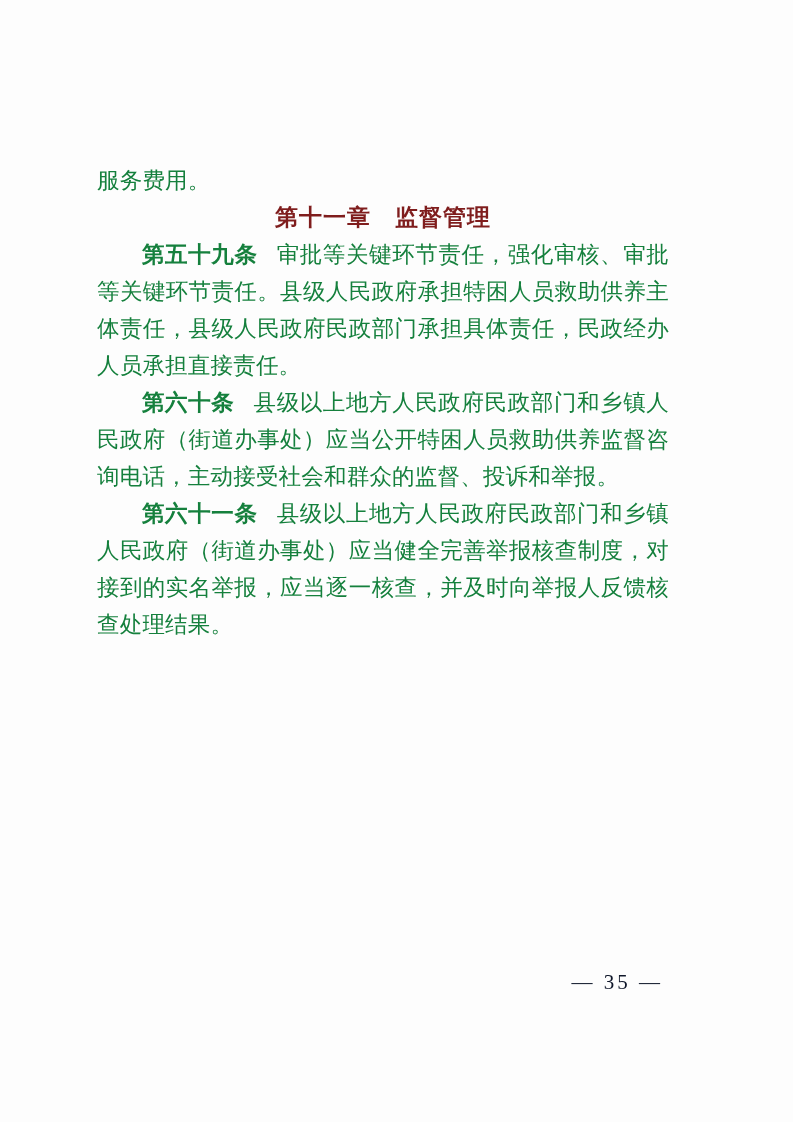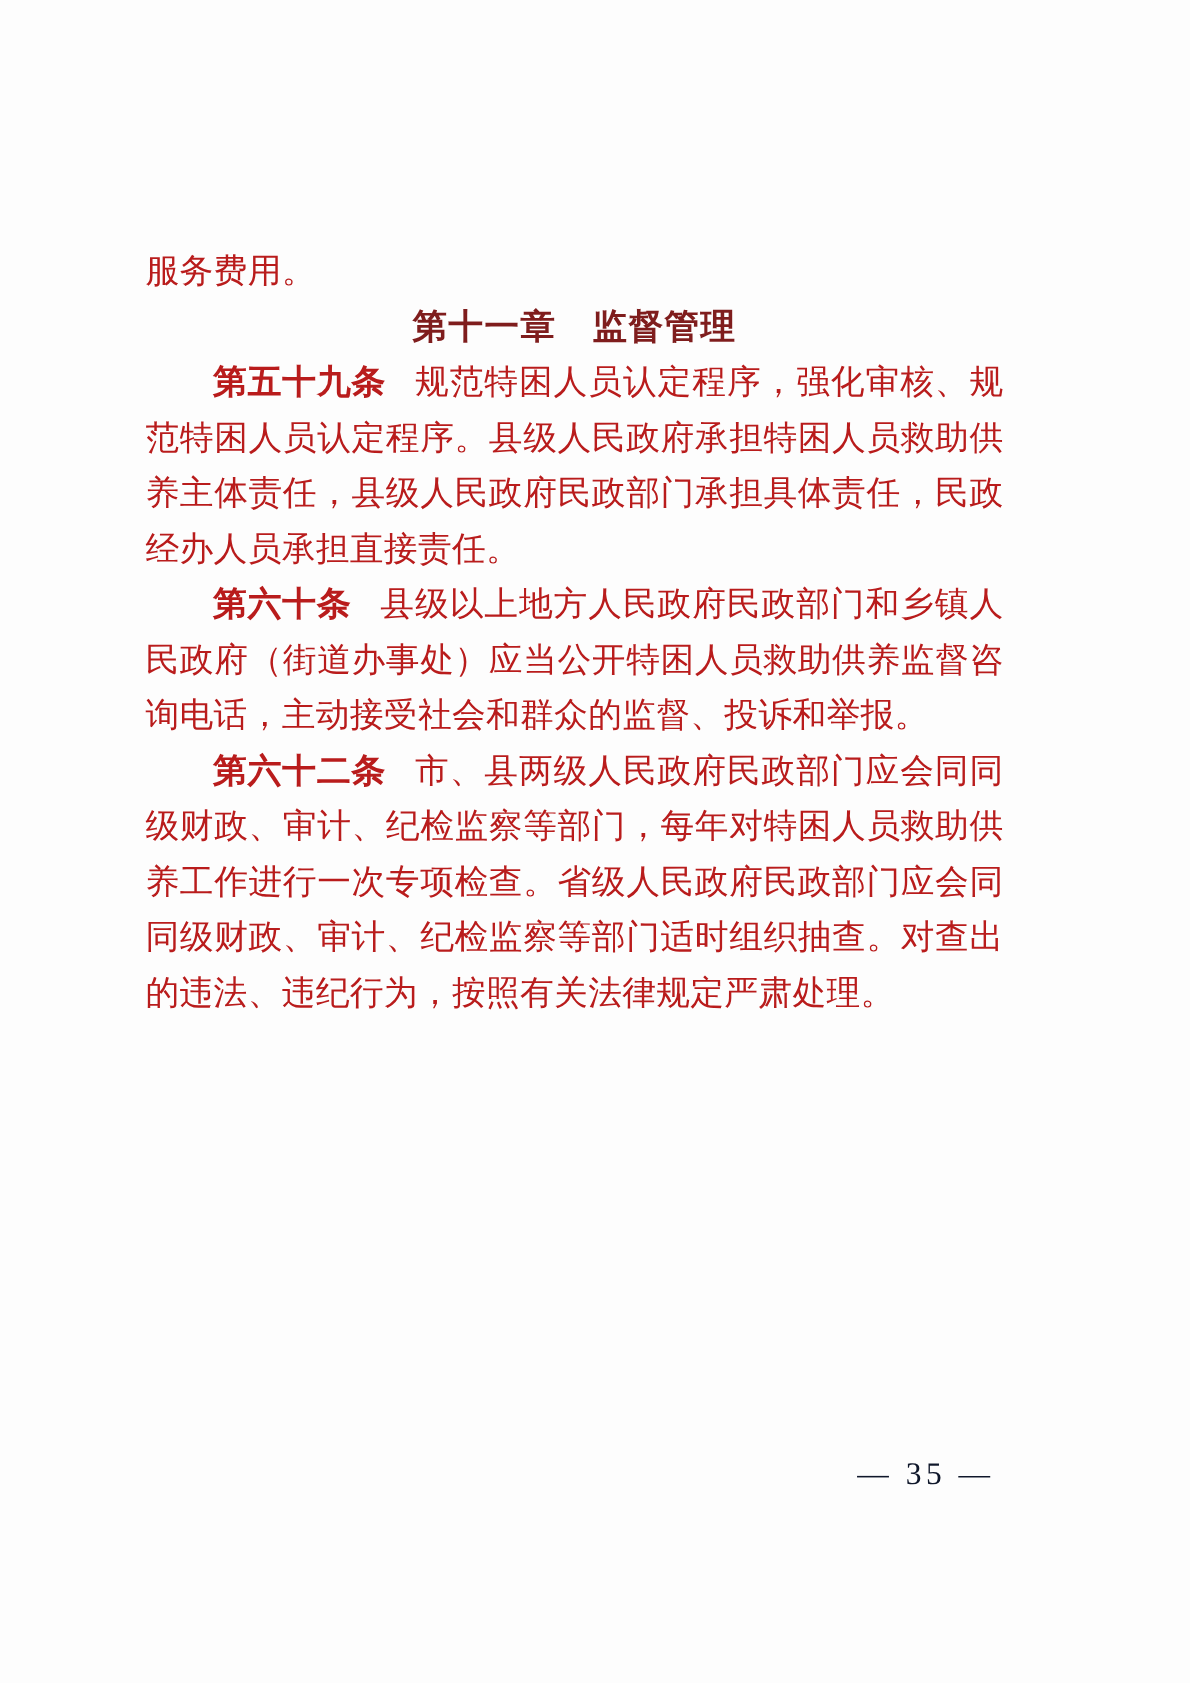--- a/index.html
+++ b/index.html
@@ -23,21 +23,21 @@
     width: 572px;
   }
   p.body {
     margin: 0;
     font-size: 22.5px;
     line-height: 37px;
     letter-spacing: 0.2px;
     text-align: justify;
     text-justify: inter-character;
     text-indent: 2em;
-    color: #b91c1c;
+    color: #15803d;
   }
   p.noindent {
     text-indent: 0;
   }
   .artnum {
     font-weight: 700;
     font-family: "Liberation Sans", "DejaVu Sans", sans-serif;
     margin-right: 0.85em;
   }
   h2.chapter {
@@ -65,23 +65,23 @@
 <body>
 
 <div class="page">
   <div class="content">
 
     <p class="body noindent">服务费用。</p>
 
 
     <h2 class="chapter">第十一章　监督管理</h2>
 
-    <p class="body"><span class="artnum">第五十九条</span><span>规范特困人员认定程序，强化审核、规范特困人员认定程序。县级人民政府承担特困人员救助供养主体责任，县级人民政府民政部门承担具体责任，民政经办人员承担直接责任。</span></p>
+    <p class="body"><span class="artnum">第五十九条</span><span>审批等关键环节责任，强化审核、审批等关键环节责任。县级人民政府承担特困人员救助供养主体责任，县级人民政府民政部门承担具体责任，民政经办人员承担直接责任。</span></p>
 
     <p class="body"><span class="artnum">第六十条</span><span>县级以上地方人民政府民政部门和乡镇人民政府（街道办事处）应当公开特困人员救助供养监督咨询电话，主动接受社会和群众的监督、投诉和举报。</span></p>
 
+    <p class="body"><span class="artnum">第六十一条</span><span>县级以上地方人民政府民政部门和乡镇人民政府（街道办事处）应当健全完善举报核查制度，对接到的实名举报，应当逐一核查，并及时向举报人反馈核查处理结果。</span></p>
 
-    <p class="body"><span class="artnum">第六十二条</span><span>市、县两级人民政府民政部门应会同同级财政、审计、纪检监察等部门，每年对特困人员救助供养工作进行一次专项检查。省级人民政府民政部门应会同同级财政、审计、纪检监察等部门适时组织抽查。对查出的违法、违纪行为，按照有关法律规定严肃处理。</span></p>
 
   </div>
 
   <div class="pagenum">— 35 —</div>
 </div>
 
 </body></html>

